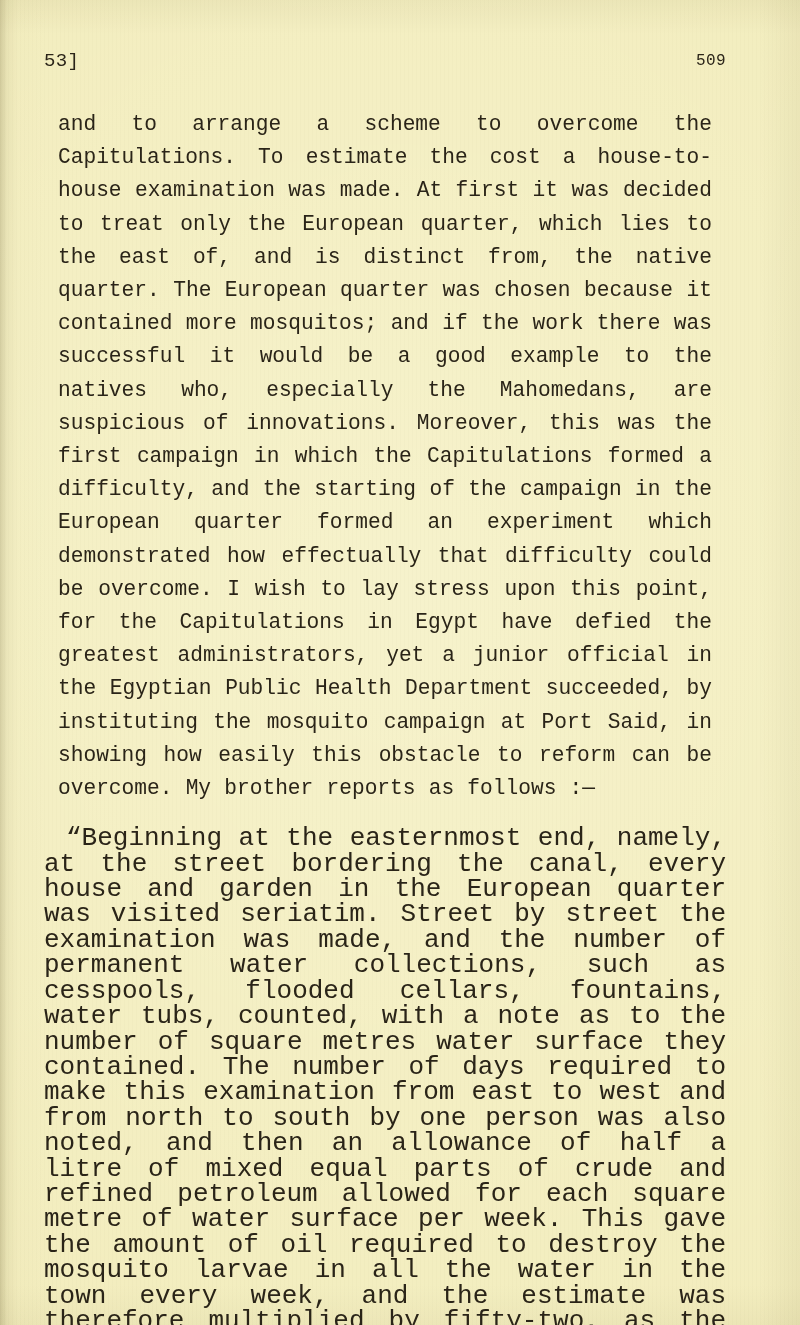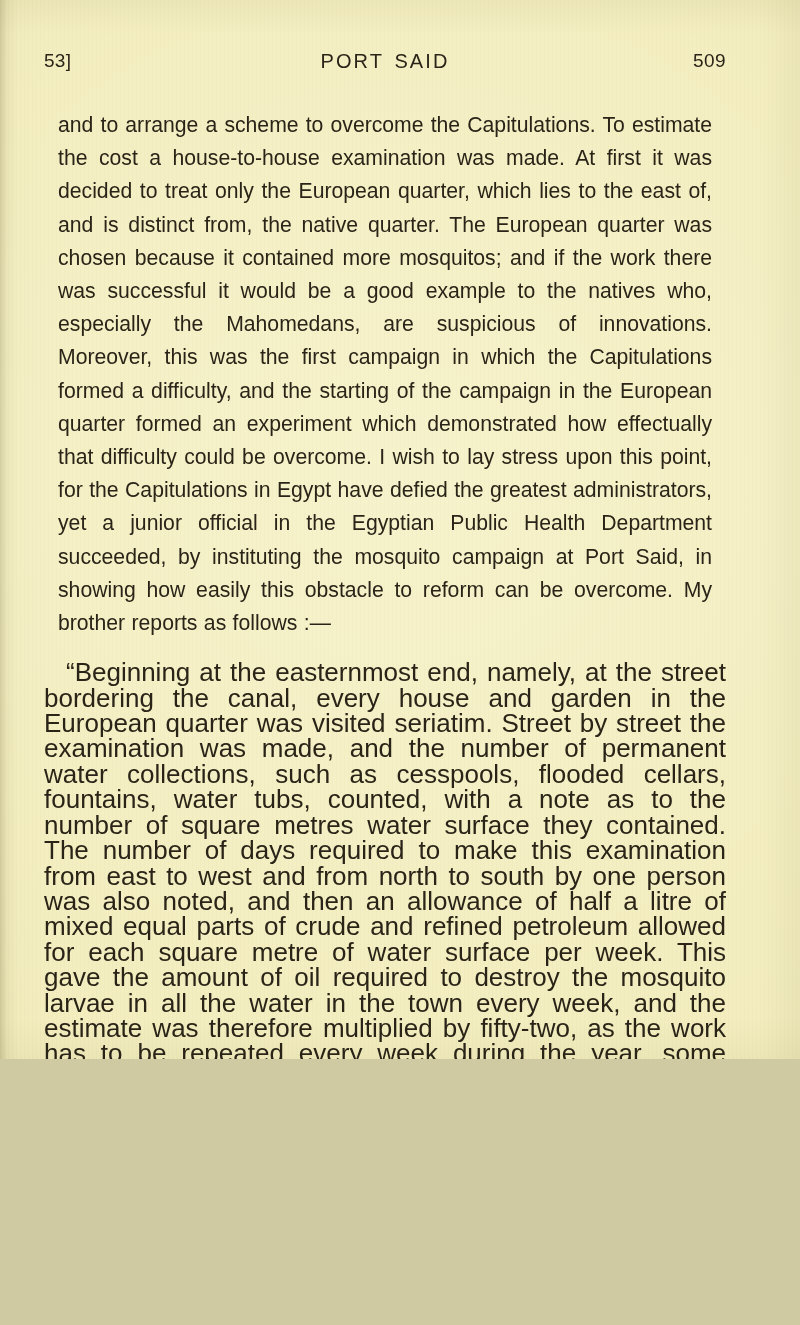--- a/index.html
+++ b/index.html
@@ -5,33 +5,33 @@
 <style>
   html, body {
     margin: 0;
     padding: 0;
     background: #cfcaa2;
   }
 
   .page {
     position: relative;
     width: 800px;
-    height: 1059px;
+    height: 1325px;
     margin: 0 auto;
     overflow: hidden;
     background-color: #f2ecbc;
     background-image:
       
       radial-gradient(140% 100% at 50% 45%, rgba(255,255,235,0.34) 0%, rgba(255,255,225,0.10) 52%, rgba(150,140,85,0.00) 72%, rgba(140,128,74,0.13) 100%),
       linear-gradient(90deg, rgba(120,110,62,0.30) 0px, rgba(150,140,88,0.12) 7px, rgba(200,190,130,0.04) 18px, rgba(255,255,240,0.00) 46px),
       linear-gradient(270deg, rgba(150,140,90,0.10) 0px, rgba(255,255,240,0.00) 40px),
       linear-gradient(180deg, rgba(160,150,95,0.11) 0px, rgba(255,255,240,0.00) 34px),
       linear-gradient(0deg, rgba(160,150,95,0.09) 0px, rgba(255,255,240,0.00) 40px);
     color: #2a2418;
-    font-family: Liberation Sans, sans-serif;
+    font-family: Liberation Mono, monospace;
     -webkit-font-smoothing: antialiased;
   }
 
   
   .grain {
     position: absolute;
     inset: 0;
     pointer-events: none;
     opacity: 0.45;
     background-image: repeating-linear-gradient(
@@ -74,21 +74,21 @@
     top: 0;
     text-align: center;
     font-size: 20px;
     letter-spacing: 2.1px;
     word-spacing: 3px;
   }
   .folio {
     position: absolute;
     right: 0;
     top: 0;
-    font-size: 19px;
+    font-size: 16px;
     letter-spacing: 0.4px;
   }
 
   
   .body-text {
     margin: 14px;
     padding: 0;
     font-size: 21.2px;
     line-height: 33.2px;
     text-align: justify;
@@ -115,21 +115,20 @@
 <body>
 
 <div class="page">
 
   <div class="grain"></div>
 
   <div class="content">
 
     <div class="running-head">
       <span class="sig-mark">53]</span>
-      <span class="head-title">PORT SAID</span>
       <span class="folio">509</span>
     </div>
 
     <p class="body-text">and to arrange a scheme to overcome the Capitulations. To estimate the cost a house-to-house examination was made. At first it was decided to treat only the European quarter, which lies to the east of, and is distinct from, the native quarter. The European quarter was chosen because it contained more mosquitos; and if the work there was successful it would be a good example to the natives who, especially the Mahomedans, are suspicious of innovations. Moreover, this was the first campaign in which the Capitulations formed a difficulty, and the starting of the campaign in the European quarter formed an experiment which demonstrated how effectually that difficulty could be overcome. I wish to lay stress upon this point, for the Capitulations in Egypt have defied the greatest administrators, yet a junior official in the Egyptian Public Health Department succeeded, by instituting the mosquito campaign at Port Said, in showing how easily this obstacle to reform can be overcome. My brother reports as follows :—</p>
 
     <p class="extract">“Beginning at the easternmost end, namely, at the street bordering the canal, every house and garden in the European quarter was visited seriatim. Street by street the examination was made, and the number of permanent water collections, such as cesspools, flooded cellars, fountains, water tubs, counted, with a note as to the number of square metres water surface they contained. The number of days required to make this examination from east to west and from north to south by one person was also noted, and then an allowance of half a litre of mixed equal parts of crude and refined petroleum allowed for each square metre of water surface per week. This gave the amount of oil required to destroy the mosquito larvae in all the water in the town every week, and the estimate was therefore multiplied by fifty-two, as the work has to be repeated every week during the year, some mosquitos breeding during the winter as well as during the summer months. Then by a simple calculation it was determined that it would require a gang of workmen, containing five men under the charge of a foreman, to apply the oil to all permanent collections of water in the European quarter every week; and therefore one mosquito brigade would be required to get rid of the mosquitos in this part of the town. The price of oil in Port Said is as follows :—</p>
 
   </div>
 </div>
 

